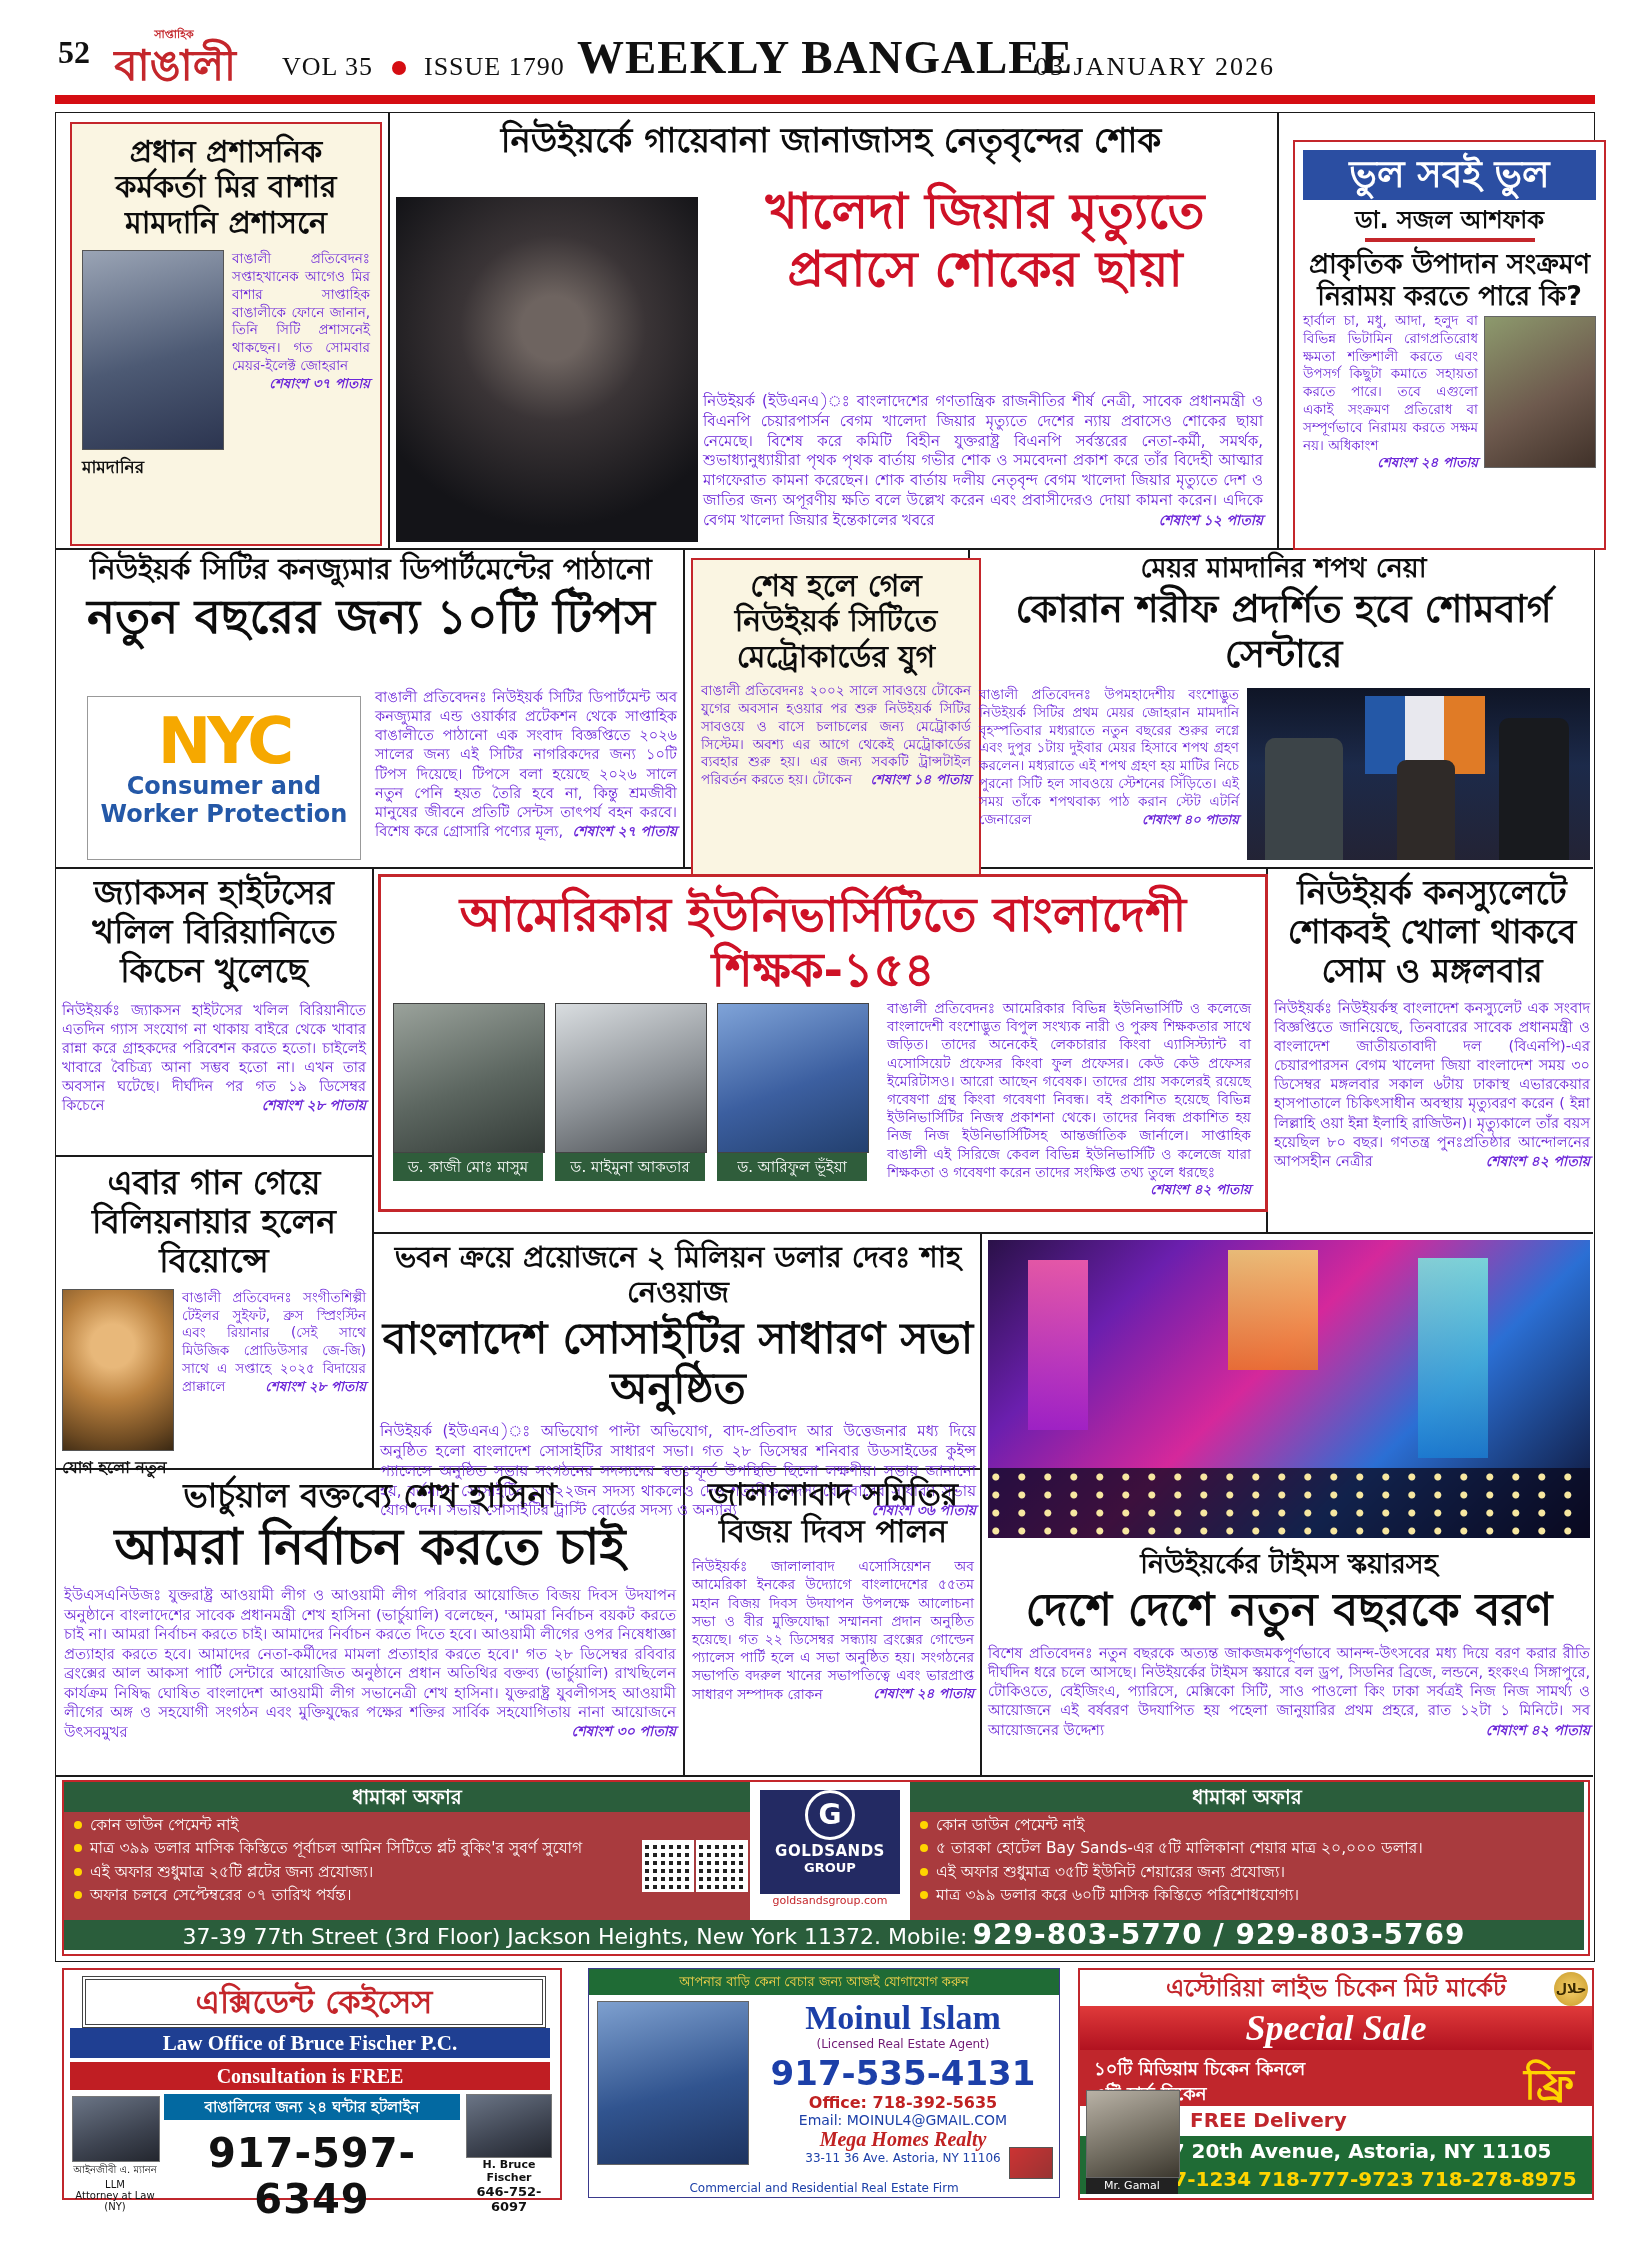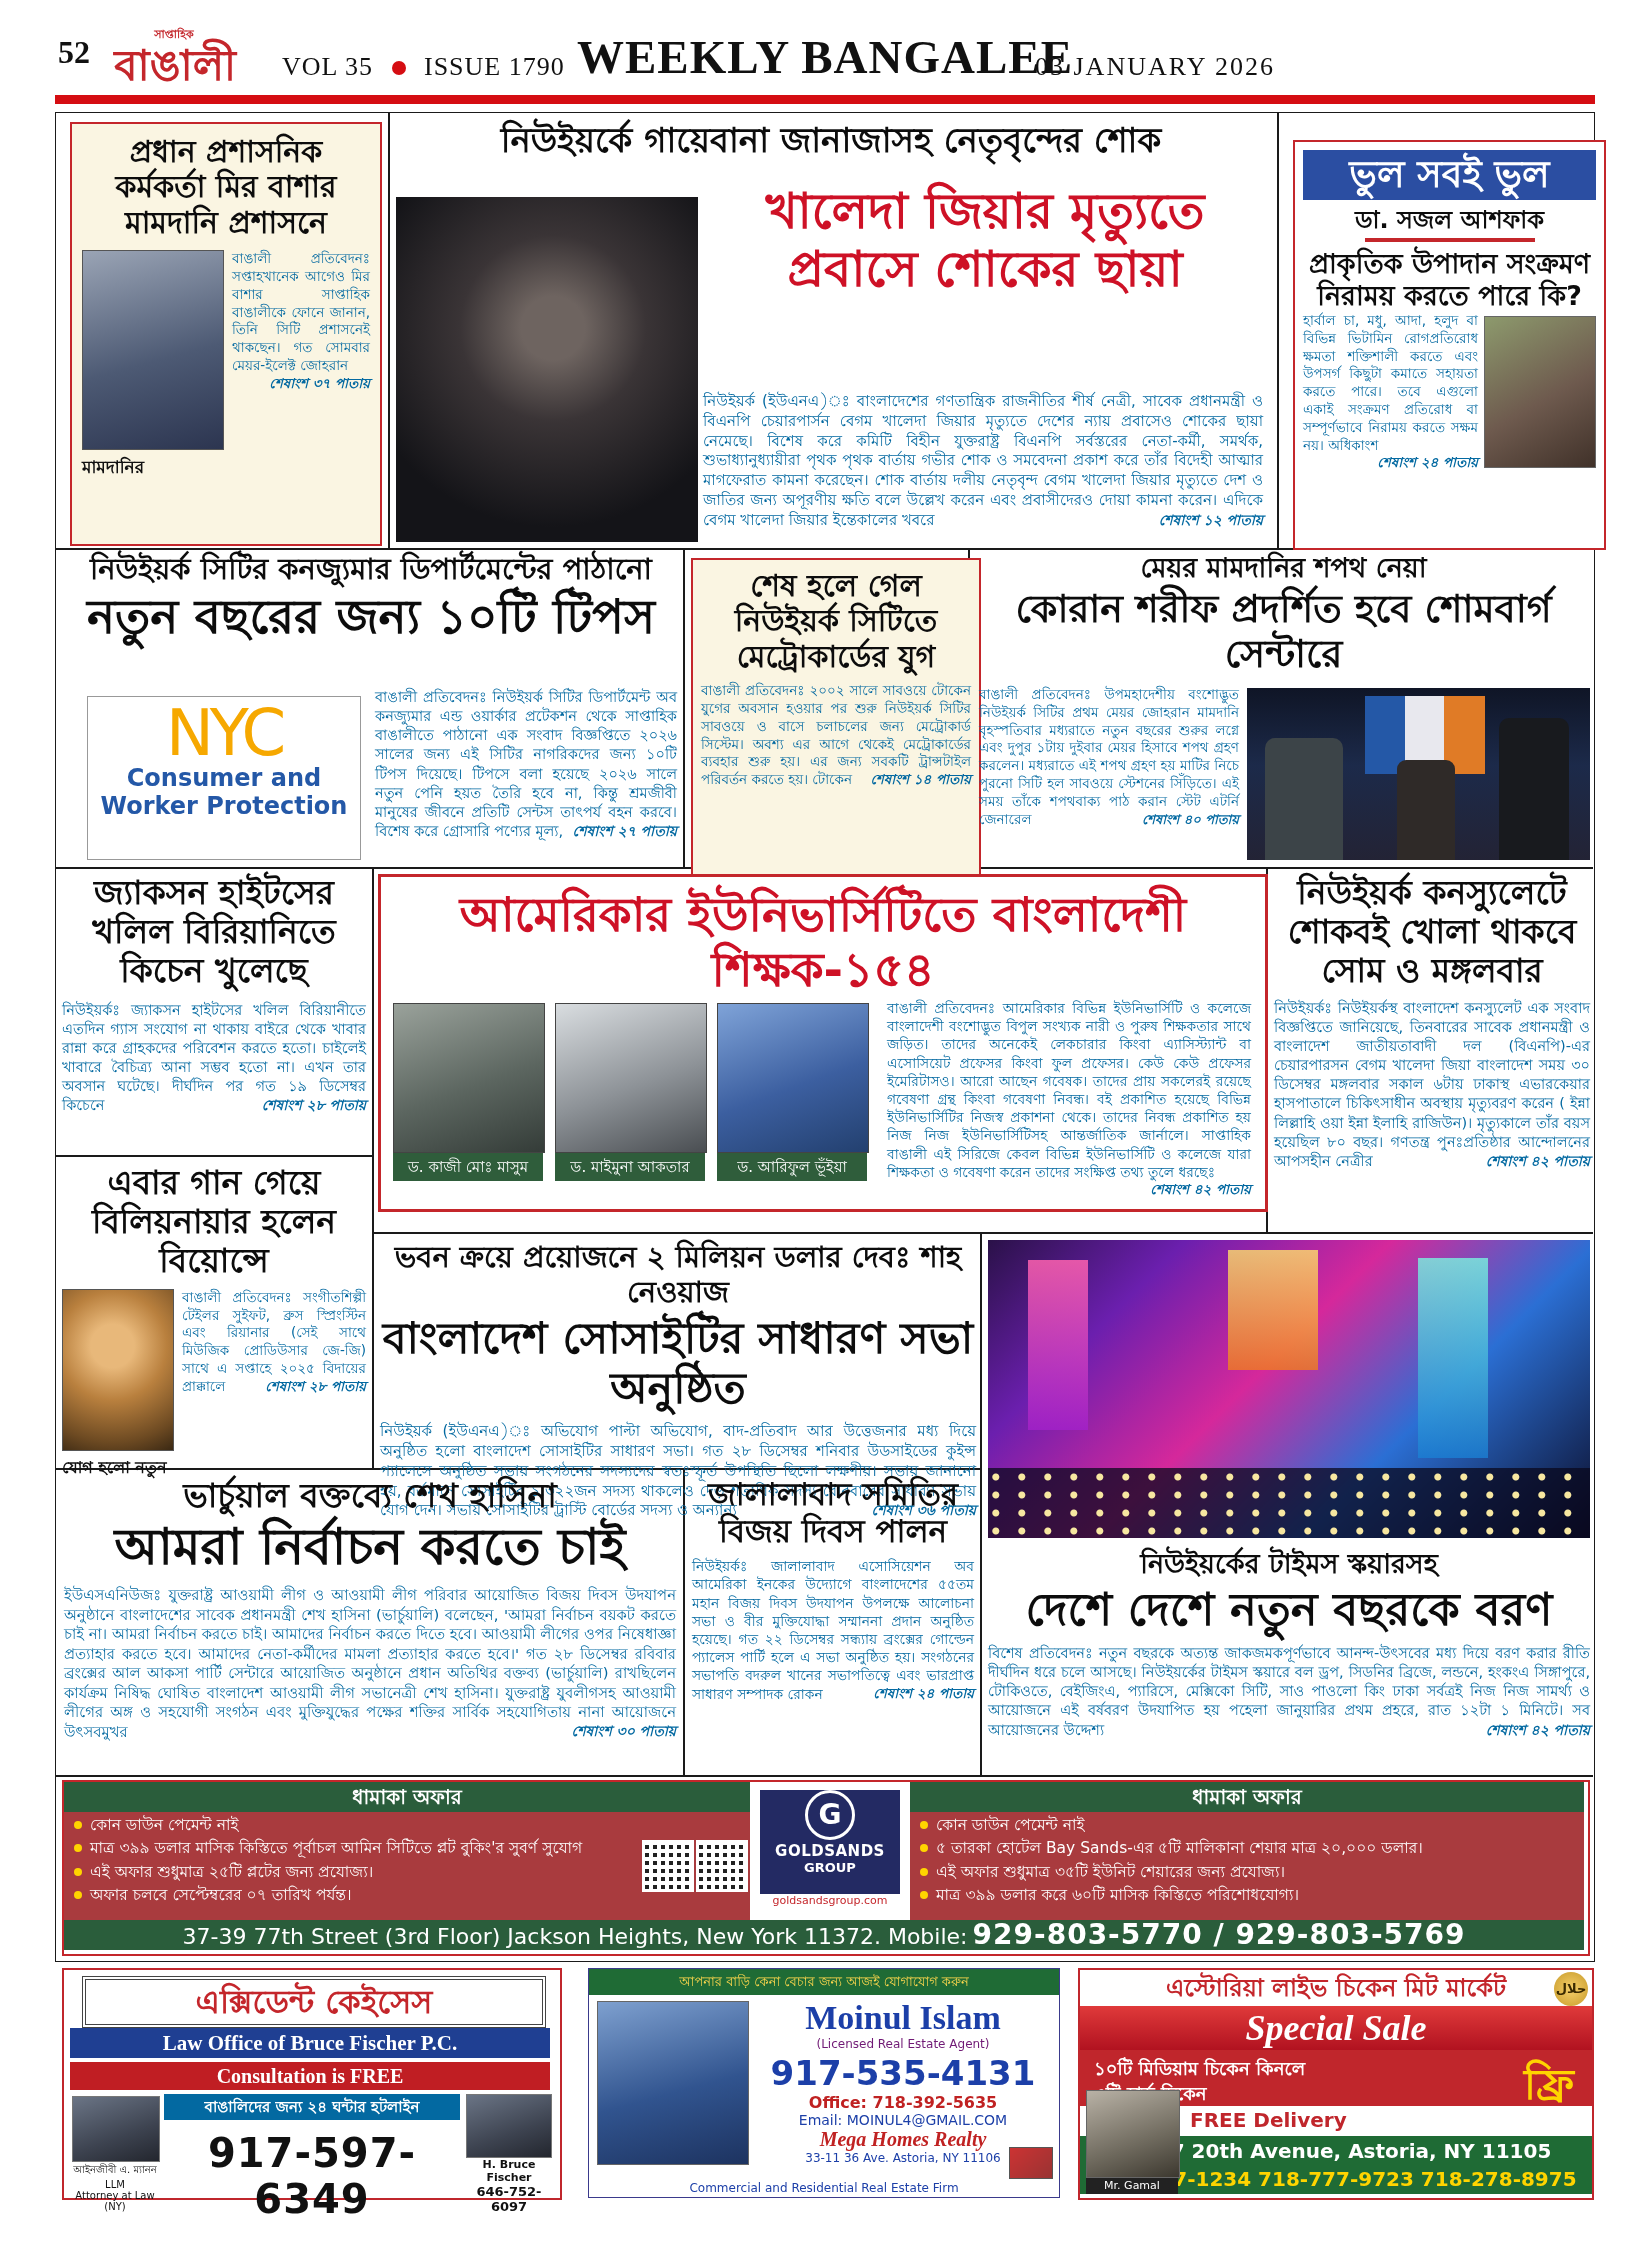--- a/index.html
+++ b/index.html
@@ -1,21 +1,21 @@
 <!DOCTYPE html>
 <html><head>
 <meta charset="utf-8">
 <style>
   html,body{margin:0;padding:0;background:#fff;}
   body{width:1650px;height:2250px;position:relative;font-family:"DejaVu Sans","Liberation Sans",sans-serif;color:#111;}
   .abs{position:absolute;}
   .serif{font-family:"Liberation Serif","DejaVu Serif",serif;}
   .k{font-weight:bold;text-align:center;line-height:1.22;color:#0c0c0c;}
   .hl{font-weight:bold;text-align:center;line-height:1.18;color:#0c0c0c;}
-  .bt{text-align:justify;color:#0369a1;line-height:1.32;}
+  .bt{text-align:justify;color:#6d28d9;line-height:1.32;}
   .cont{font-style:italic;font-weight:bold;float:right;}
   .hr{background:#1a1a1a;height:1.5px;}
   .vr{background:#1a1a1a;width:1.5px;}
   .redbox{border:2.5px solid #C4262B;}
   .cream{background:#FAF5E2;}
   .photo{background:linear-gradient(160deg,#6b7586,#3d4350 60%,#23262e);}
   .capbar{background:#2F5D3B;color:#fff;text-align:center;font-size:15px;line-height:28px;height:28px;overflow:hidden;}
   .gs-row{display:flex;align-items:flex-start;margin:4px 10px;color:#fff;font-size:15.5px;line-height:1.25;}
   .gs-row .dot{width:8px;height:8px;border-radius:50%;background:#FFD400;margin:5px 8px 0 0;flex:0 0 8px;}
   .qr{width:46px;height:46px;background:
@@ -86,21 +86,21 @@
     <div class="photo" style="float:right;width:110px;height:150px;margin:4px 0 4px 6px;border:1px solid #666;background:linear-gradient(150deg,#8d9a6d,#6e5a4e 55%,#403129);"></div>
     <span>হার্বাল চা, মধু, আদা, হলুদ বা বিভিন্ন ভিটামিন রোগপ্রতিরোধ ক্ষমতা শক্তিশালী করতে এবং উপসর্গ কিছুটা কমাতে সহায়তা করতে পারে। তবে এগুলো একাই সংক্রমণ প্রতিরোধ বা সম্পূর্ণভাবে নিরাময় করতে সক্ষম নয়। অধিকাংশ</span>
     <span class="cont" style="font-size:13.5px;">শেষাংশ ২৪ পাতায়</span>
   </div>
 </div>
 
 <div class="abs" style="left:65px;top:552px;width:612px;height:312px;">
   <div class="k" style="font-size:29px;">নিউইয়র্ক সিটির কনজ্যুমার ডিপার্টমেন্টের পাঠানো</div>
   <div class="hl" style="font-size:47px;margin-top:2px;">নতুন বছরের জন্য ১০টি টিপস</div>
   <div class="abs" style="left:22px;top:144px;width:272px;height:162px;border:1px solid #999;background:#fff;text-align:center;">
-    <div style="font-size:64px;font-weight:400;color:#F6A800;letter-spacing:-4px;line-height:1.0;margin-top:4px;">NYC</div>
+    <div style="font-size:64px;font-weight:700;color:#F6A800;letter-spacing:-4px;line-height:1.0;margin-top:12px;">NYC</div>
     <div style="font-size:24px;font-weight:bold;color:#2458A7;line-height:1.15;">Consumer and</div>
     <div style="font-size:24px;font-weight:bold;color:#2458A7;line-height:1.15;">Worker Protection</div>
   </div>
   <div class="abs bt" style="left:310px;top:136px;width:302px;font-size:14.5px;">
     <span>বাঙালী প্রতিবেদনঃ নিউইয়র্ক সিটির ডিপার্টমেন্ট অব কনজ্যুমার এন্ড ওয়ার্কার প্রটেকশন থেকে সাপ্তাহিক বাঙালীতে পাঠানো এক সংবাদ বিজ্ঞপ্তিতে ২০২৬ সালের জন্য এই সিটির নাগরিকদের জন্য ১০টি টিপস দিয়েছে। টিপসে বলা হয়েছে ২০২৬ সালে নতুন পেনি হয়ত তৈরি হবে না, কিন্তু শ্রমজীবী মানুষের জীবনে প্রতিটি সেন্টস তাৎপর্য বহন করবে। বিশেষ করে গ্রোসারি পণ্যের মূল্য,</span>
     <span class="cont" style="font-size:14px;">শেষাংশ ২৭ পাতায়</span>
   </div>
 </div>
 
 <div class="abs redbox cream" style="left:691px;top:558px;width:270px;height:298px;padding:8px;">

